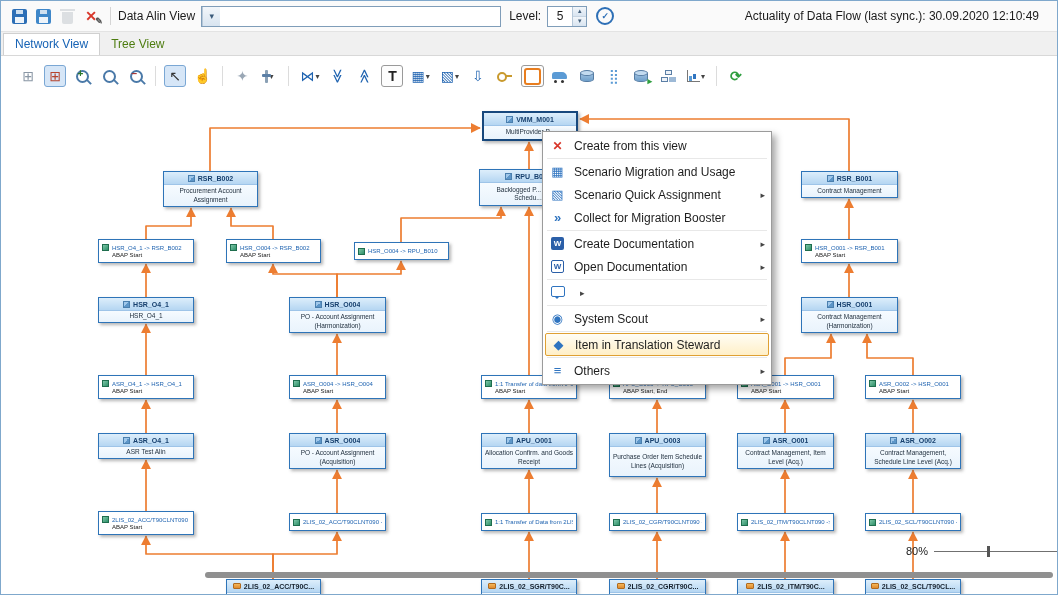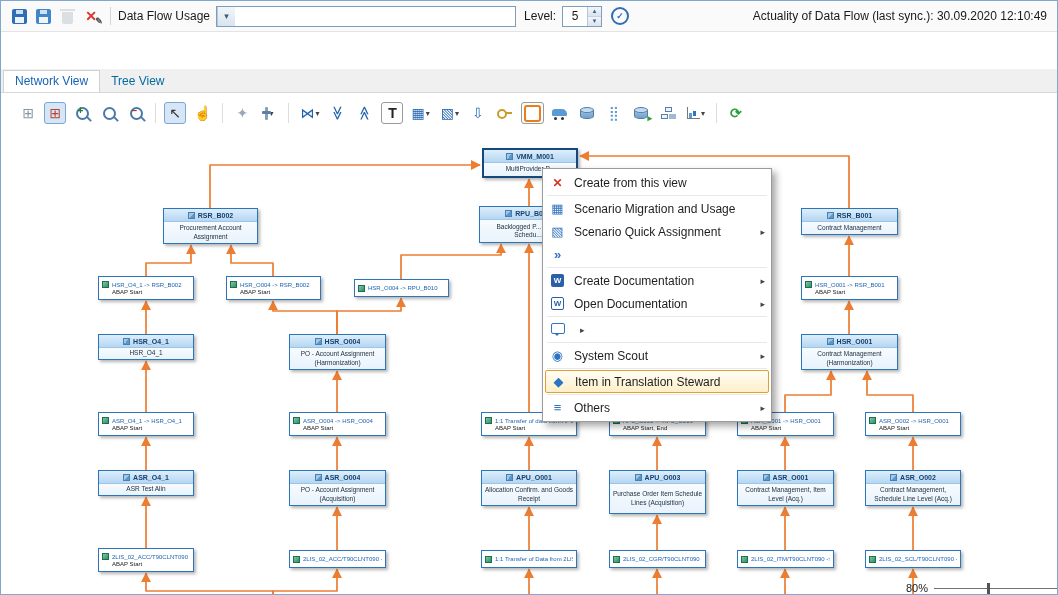--- a/index.html
+++ b/index.html
@@ -13,34 +13,34 @@
   .i-floppy::before{content:"";position:absolute;top:1px;left:4px;right:4px;height:4px;background:#cfe0f0;}
   .i-floppy::after{content:"";position:absolute;bottom:1px;left:3px;right:3px;height:6px;background:#eef4fa;}
   .i-floppy.alt{background:#3f87c9;}
   .i-trash{width:11px;height:12px;background:#b9c0c6;border-radius:0 0 2px 2px;position:relative;margin-top:3px;}
   .i-trash::before{content:"";position:absolute;top:-3px;left:-2px;right:-2px;height:2px;background:#b9c0c6;}
   .i-redx{color:#d8362a;font-weight:bold;font-size:14px;position:relative;line-height:1;}
   .i-redx .pencil{position:absolute;font-size:9px;right:-6px;bottom:-3px;color:#555;}
   .i-clockcheck{width:14px;height:14px;border:2px solid #2d6fb6;border-radius:50%;color:#2d6fb6;font-size:9px;display:flex;align-items:center;justify-content:center;font-weight:bold;}
   .vsep{width:1px;height:18px;background:#d5d5d5;margin:0 7px;}
   .lbl{white-space:nowrap;}
-  .lbl.right{margin-right:4px;}
+  .lbl.right{margin-right:12px;}
   .combo{width:300px;height:21px;border:1px solid #7f9db9;background:#fff;display:flex;align-items:center;margin:0 8px 0 6px;box-sizing:border-box;}
   .combo-text{flex:1;padding-left:5px;font-size:12px;white-space:nowrap;overflow:hidden;}
   .combo-btn{width:17px;height:100%;border-left:1px solid #b5c7d8;background:linear-gradient(#f2f6fa,#d8e4f0);display:flex;align-items:center;justify-content:center;font-size:9px;color:#3a5a7a;}
   .spinner{width:40px;height:21px;border:1px solid #7f9db9;background:#fff;display:flex;align-items:stretch;margin:0 6px;box-sizing:border-box;}
   .spin-val{flex:1;display:flex;align-items:center;justify-content:center;font-size:12px;}
   .spin-btns{width:13px;display:flex;flex-direction:column;border-left:1px solid #b5c7d8;}
   .spin-btns span{flex:1;display:flex;align-items:center;justify-content:center;font-size:7px;color:#44607c;background:linear-gradient(#f2f6fa,#d8e4f0);}
   .spin-btns .su{border-bottom:1px solid #c6d4e2;}
   .spacer{flex:1;}
 
   
-  .tabs{height:23px;background:#f0f0f0;display:flex;align-items:flex-end;padding-left:2px;border-bottom:1px solid #d8d8d8;box-sizing:content-box;margin-top:37px;}
-  .tab{padding:3px 11px 4px;font-size:12px;color:#0369a1;cursor:default;}
+  .tabs{height:23px;background:#f0f0f0;display:flex;align-items:flex-end;padding-left:2px;border-bottom:1px solid #d8d8d8;box-sizing:content-box;}
+  .tab{padding:3px 11px 4px;font-size:12px;color:#4d7c0f;cursor:default;}
   .tab.active{background:#fff;border:1px solid #d0d0d0;border-bottom:none;color:#1763b5;}
 
   
   .toolbar2{height:40px;display:flex;align-items:center;gap:5px;padding-left:16px;background:#fff;}
   .tb2-btn{min-width:22px;height:22px;display:flex;align-items:center;justify-content:center;font-size:14px;border-radius:3px;border:1px solid transparent;box-sizing:border-box;padding:0 2px;}
   .tb2-btn.selected{background:#d6e6f7;border:1px solid #7aa7d4;}
   .tb2-btn.boxed{background:#fdfdfd;border:1px solid #9a9a9a;}
   .tb2-caret{font-size:8px;color:#444;margin-left:1px;}
   .tb2-sep{width:1px;height:20px;background:#dcdcdc;margin:0 3px;}
   .rot90{display:inline-block;transform:rotate(90deg);}
@@ -118,21 +118,21 @@
     <span class="tb-ico">
         <span class="i-floppy alt"></span>
       </span>
     <span class="tb-ico disabled">
         <span class="i-trash"></span>
       </span>
     <span class="tb-ico">
         <span class="i-redx">✕<span class="pencil">✎</span></span>
       </span>
     <span class="vsep"></span>
-    <span class="lbl">Data Flow Usage</span>
+    <span class="lbl">Data Alin View</span>
     <div class="combo">
       <span class="combo-btn">▾</span>
     </div>
     <span class="lbl">Level:</span>
     <div class="spinner">
       <span class="spin-val">5</span>
       <span class="spin-btns">
           <span class="su">▴</span>
           <span class="sd">▾</span>
         </span>
@@ -545,20 +545,21 @@
           <span class="menu-icon">
             <span class="mi-big" style="color: rgb(47, 116, 192);">▧</span>
           </span>
           <span class="menu-label">Scenario Quick Assignment</span>
           <span class="menu-arrow">▸</span>
         </div>
         <div class="menu-item">
           <span class="menu-icon">
             <span class="mi-b" style="color: rgb(47, 116, 192);">»</span>
           </span>
+          <span class="menu-label">Collect for Migration Booster</span>
         </div>
         <div class="menu-sep"></div>
         <div class="menu-item">
           <span class="menu-icon">
             <span class="mi-doc">W</span>
           </span>
           <span class="menu-label">Create Documentation</span>
           <span class="menu-arrow">▸</span>
         </div>
         <div class="menu-item">

